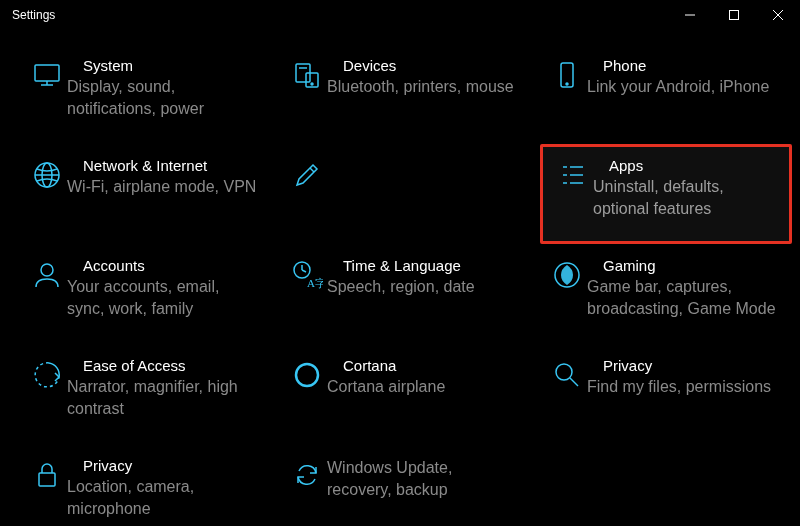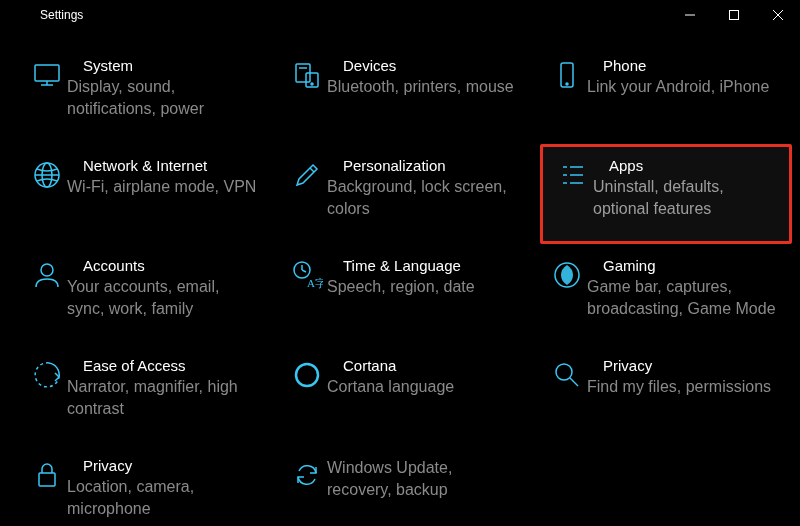--- a/index.html
+++ b/index.html
@@ -1,17 +1,17 @@
 <!DOCTYPE html>
 <html><head>
 <meta charset="utf-8">
 <style>
   * { margin: 0; padding: 0; box-sizing: border-box; }
   html, body { width: 800px; height: 526px; background: #000; font-family: "Segoe UI", Tahoma, sans-serif; color: #fff; overflow: hidden; }
-  .titlebar { height: 30px; display: flex; align-items: center; padding-left: 12px; font-size: 12px; color: #fff; margin-left: 28px; }
+  .titlebar { height: 30px; display: flex; align-items: center; padding-left: 12px; font-size: 12px; color: #fff; }
   .titlebar-spacer { flex: 1; }
   .win-controls { display: flex; height: 100%; }
   .win-btn { width: 44px; height: 100%; display: flex; align-items: center; justify-content: center; }
   .win-btn svg { width: 10px; height: 10px; }
   .grid { padding: 14px 20px 0 20px; display: grid; grid-template-columns: repeat(3, 252px); grid-auto-rows: 100px; column-gap: 8px; row-gap: 0; }
   .tile { display: flex; align-items: flex-start; padding: 10px 6px; border: 3px solid transparent; border-radius: 2px; cursor: default; }
   .tile.highlight { border-color: #e53122; background: #0f0f0f; justify-content: flex-end; }
   .tile-icon { width: 36px; height: 36px; flex-shrink: 0; display: flex; align-items: center; justify-content: center; margin-right: 2px; color: #38c6f4; }
   .tile-icon svg { width: 32px; height: 32px; stroke: #38c6f4; fill: none; stroke-width: 1.5; }
   .tile-text { display: flex; flex-direction: column; }
@@ -105,24 +105,20 @@
     </div>
   </div>
 
   <div class="tile">
     <div class="tile-icon">
       <svg viewBox="0 0 32 32">
           <path d="M22 6 L26 10 L12 24 L6 26 L8 20 Z"></path>
           <line x1="19" y1="9" x2="23" y2="13"></line>
         </svg>
     </div>
-    <div class="tile-text">
-      <span class="tile-title">Personalization</span>
-      <span class="tile-sub">Background, lock screen, colors</span>
-    </div>
   </div>
 
   <div class="tile highlight">
     <div class="tile-icon">
       <svg viewBox="0 0 32 32" stroke-width="2">
           <line x1="6" y1="8" x2="10" y2="8"></line>
           <line x1="13" y1="8" x2="26" y2="8"></line>
           <line x1="6" y1="16" x2="10" y2="16"></line>
           <line x1="13" y1="16" x2="26" y2="16"></line>
           <line x1="6" y1="24" x2="10" y2="24"></line>
@@ -191,21 +187,21 @@
   </div>
 
   <div class="tile">
     <div class="tile-icon">
       <svg viewBox="0 0 32 32">
           <circle cx="16" cy="16" r="11" stroke-width="2.5"></circle>
         </svg>
     </div>
     <div class="tile-text">
       <span class="tile-title">Cortana</span>
-      <span class="tile-sub">Cortana language</span>
+      <span class="tile-sub">Cortana airplane</span>
     </div>
   </div>
 
   <div class="tile">
     <div class="tile-icon">
       <svg viewBox="0 0 32 32">
           <circle cx="13" cy="13" r="8"></circle>
           <line x1="19" y1="19" x2="27" y2="27"></line>
         </svg>
     </div>

